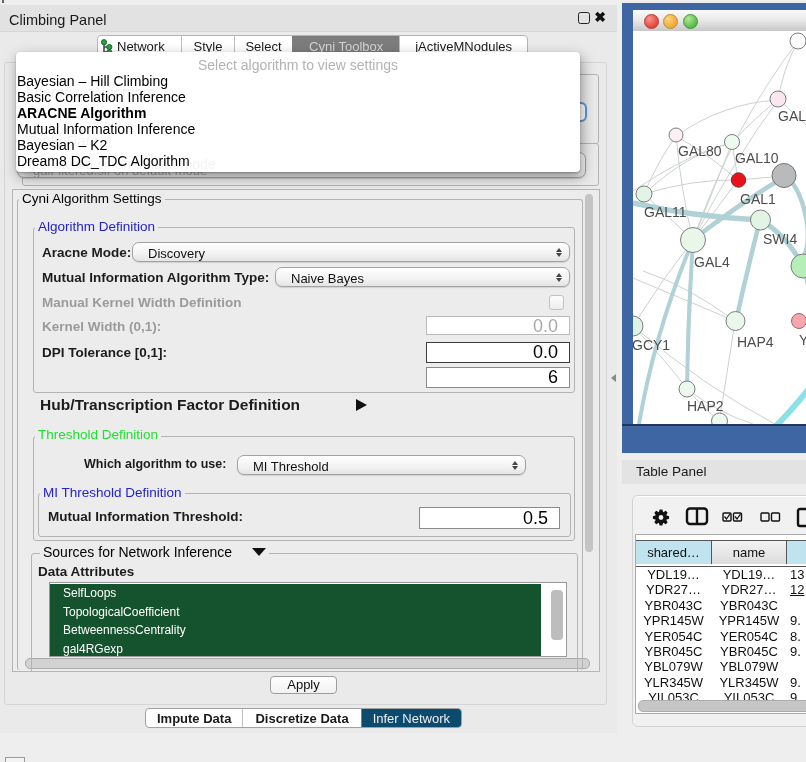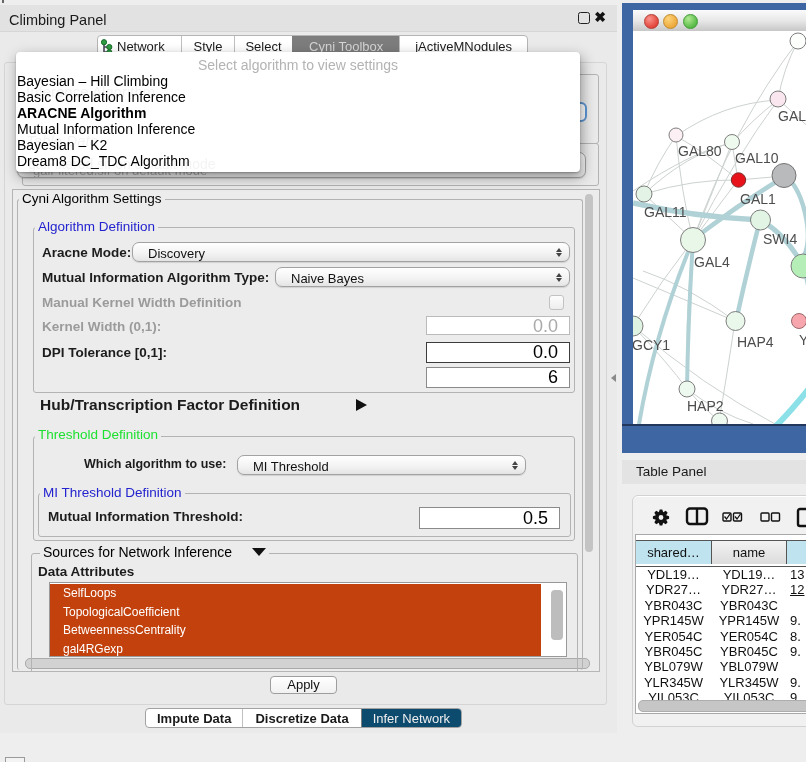--- a/index.html
+++ b/index.html
@@ -142,21 +142,21 @@
       <span class="gt" style="color:#2323cf;">MI Threshold Definition</span>
     </div>
     <span class="blab abs" style="left:35px;top:319px;">Mutual Information Threshold:</span>
     <div class="tfield" style="left:406px;top:317px;width:141px;height:22px;border:1px solid #8a8a8a;color:#000;line-height:21px;padding-right:11px;">0.5</div>
 
     <div class="grp" style="left:18px;top:363px;width:545px;height:120px;">
       <span class="gt" style="font-size:14px;left:8px;">Sources for Network Inference&nbsp; <span style="display:inline-block;width:0;height:0;border-left:7px solid transparent;border-right:7px solid transparent;border-top:8px solid #111;vertical-align:1px;margin-left:12px;"></span></span>
     </div>
     <span class="blab abs" style="left:25px;top:374px;">Data Attributes</span>
     <div class="abs" style="left:36px;top:392px;width:516px;height:73px;border:1px solid #999;background:#fff;">
-      <div style="position:absolute;left:0;top:1px;width:478px;height:72px;background:#c2410c;color:#fff;font-size:12px;line-height:18.6px;padding-left:13px;">
+      <div style="position:absolute;left:0;top:1px;width:478px;height:72px;background:#14532d;color:#fff;font-size:12px;line-height:18.6px;padding-left:13px;">
         SelfLoops<br>TopologicalCoefficient<br>BetweennessCentrality<br>gal4RGexp
       </div>
       <div class="vthumb" style="left:501px;top:7px;width:12px;height:50px;background:#bdbdbd;"></div>
     </div>
   </div>
 
   <div class="abs" style="left:270px;top:671px;width:65px;height:16px;border:1px solid #9e9e9e;border-radius:4px;background:linear-gradient(#ffffff,#f1f1f1);text-align:center;font-size:13px;color:#111;line-height:16px;">Apply</div>
 
   <div class="tabbar abs" style="left:145px;top:703px;width:315px;height:18px;border-color:#a2a2a2;">
     <div class="tab" style="width:97px;font-weight:bold;">Impute Data</div>

